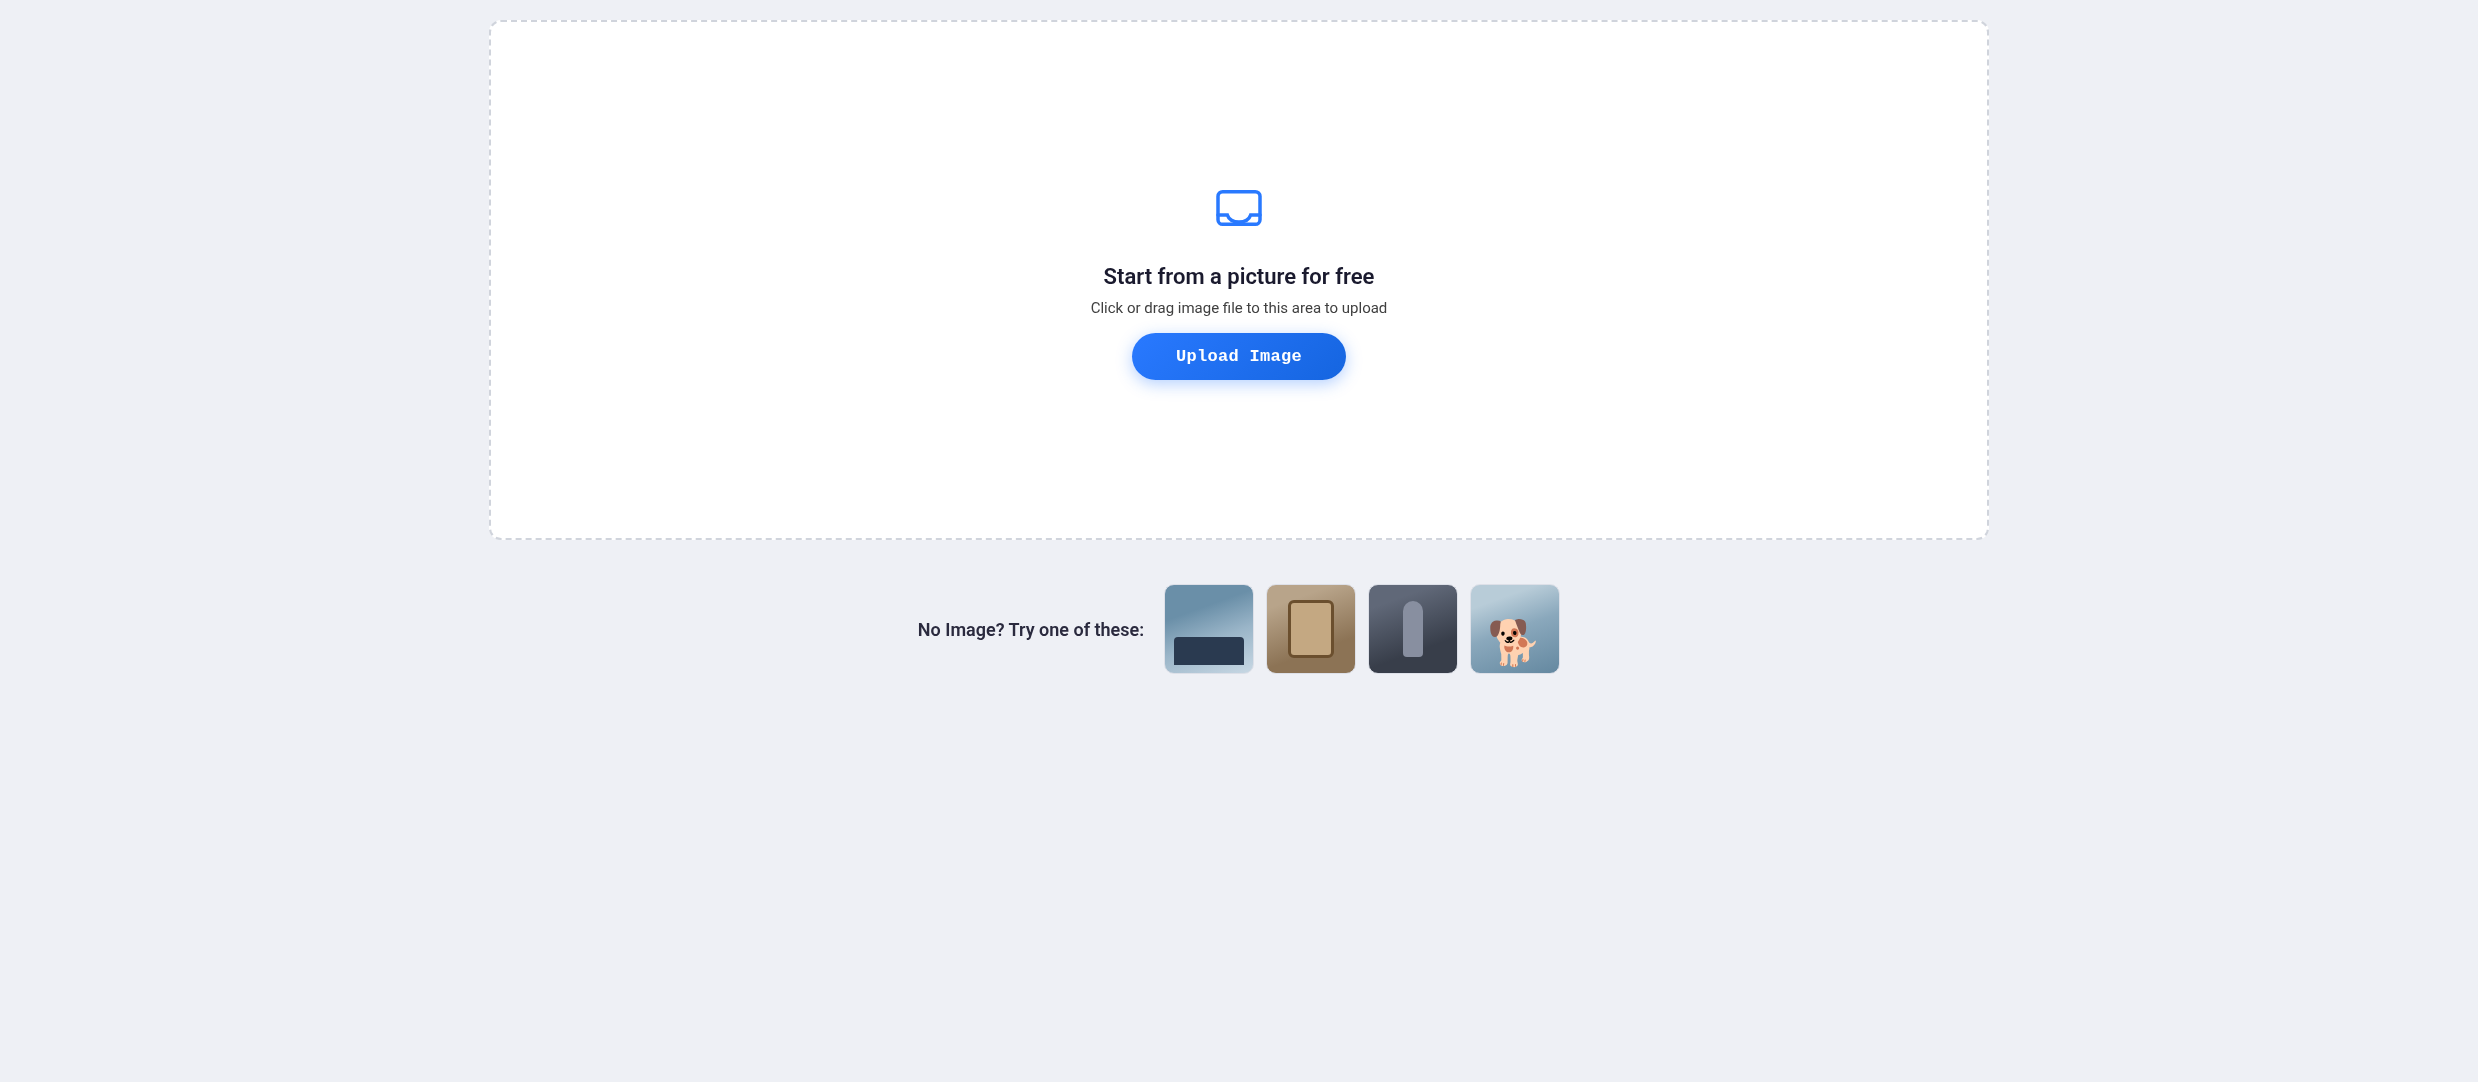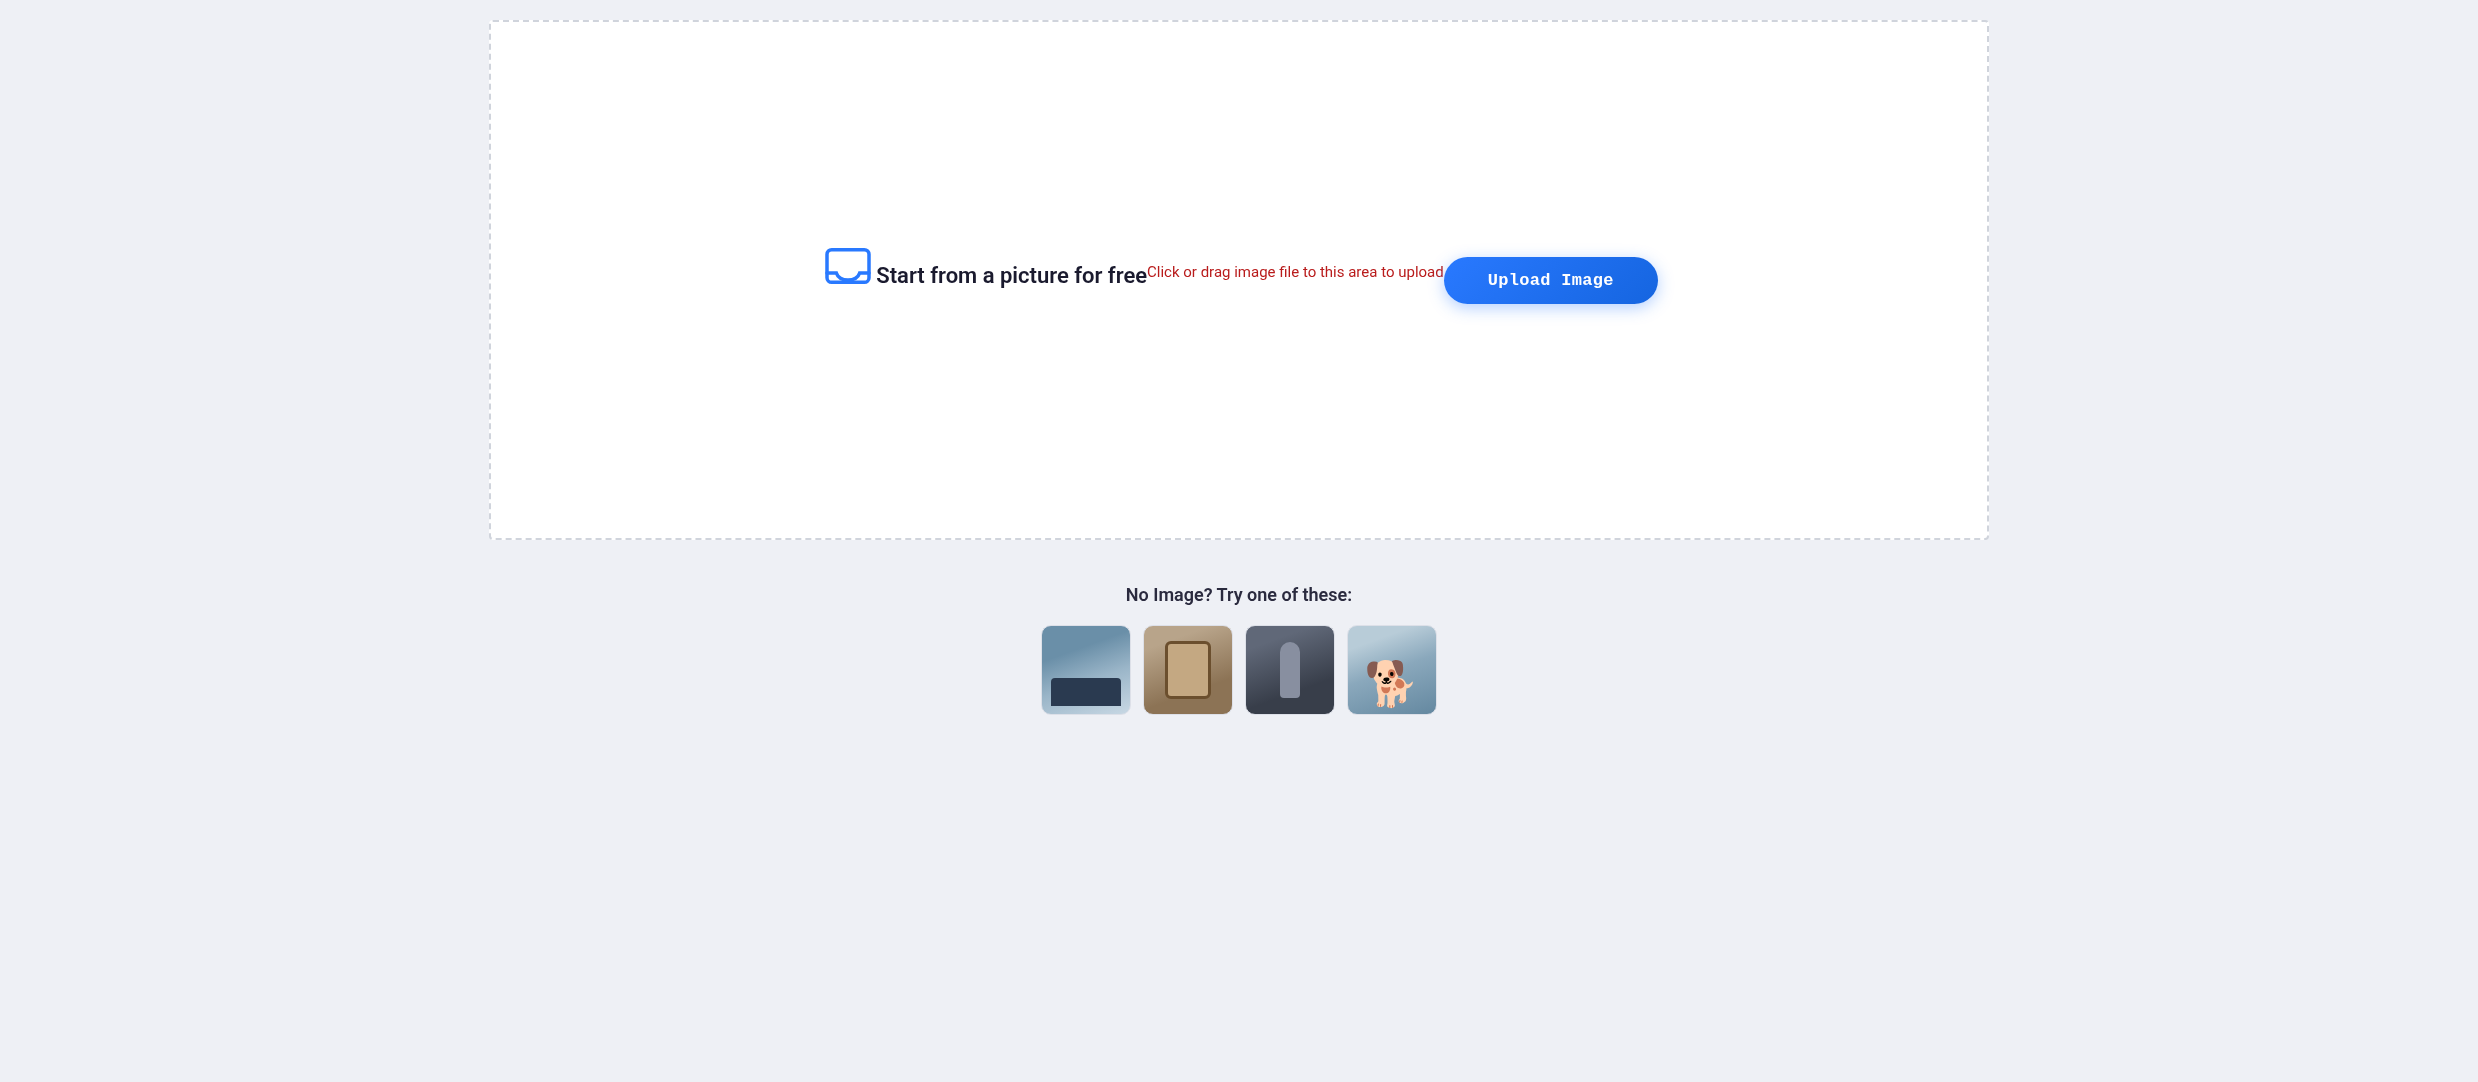--- a/index.html
+++ b/index.html
@@ -15,26 +15,26 @@
       display: flex;
       flex-direction: column;
       align-items: center;
       justify-content: flex-start;
       padding: 20px;
     }
 
     .upload-container {
       background-color: #ffffff;
       border: 2px dashed #d0d4dc;
-      border-radius: 4px;
+      border-radius: 12px;
       width: 100%;
       max-width: 1500px;
       min-height: 520px;
       display: flex;
-      flex-direction: row;
+      flex-direction: column;
       align-items: center;
       justify-content: center;
       padding: 60px 40px;
       cursor: pointer;
     }
 
     .upload-icon-wrapper {
       margin-bottom: 24px;
     }
 
@@ -46,21 +46,21 @@
     .upload-title {
       font-size: 22px;
       font-weight: 600;
       color: #1a1a2e;
       margin-bottom: 10px;
       text-align: center;
     }
 
     .upload-subtitle {
       font-size: 15px;
-      color: #b91c1c;
+      color: #404040;
       margin-bottom: 16px;
       text-align: center;
     }
 
     .upload-button {
       background: linear-gradient(135deg, #2979ff, #1565e0);
       color: #ffffff;
       border: none;
       border-radius: 50px;
       padding: 14px 44px;
@@ -69,21 +69,21 @@
       cursor: pointer;
       letter-spacing: 0.3px;
       box-shadow: 0 4px 16px rgba(41, 121, 255, 0.35);
       transition: opacity 0.2s;
       font-family: Liberation Mono, monospace;
     }
 
     .sample-section {
       margin-top: 44px;
       display: flex;
-      flex-direction: column;
+      flex-direction: row;
       align-items: center;
       gap: 20px;
     }
 
     .sample-label {
       font-size: 18px;
       font-weight: 600;
       color: #2a2a3e;
     }
 

